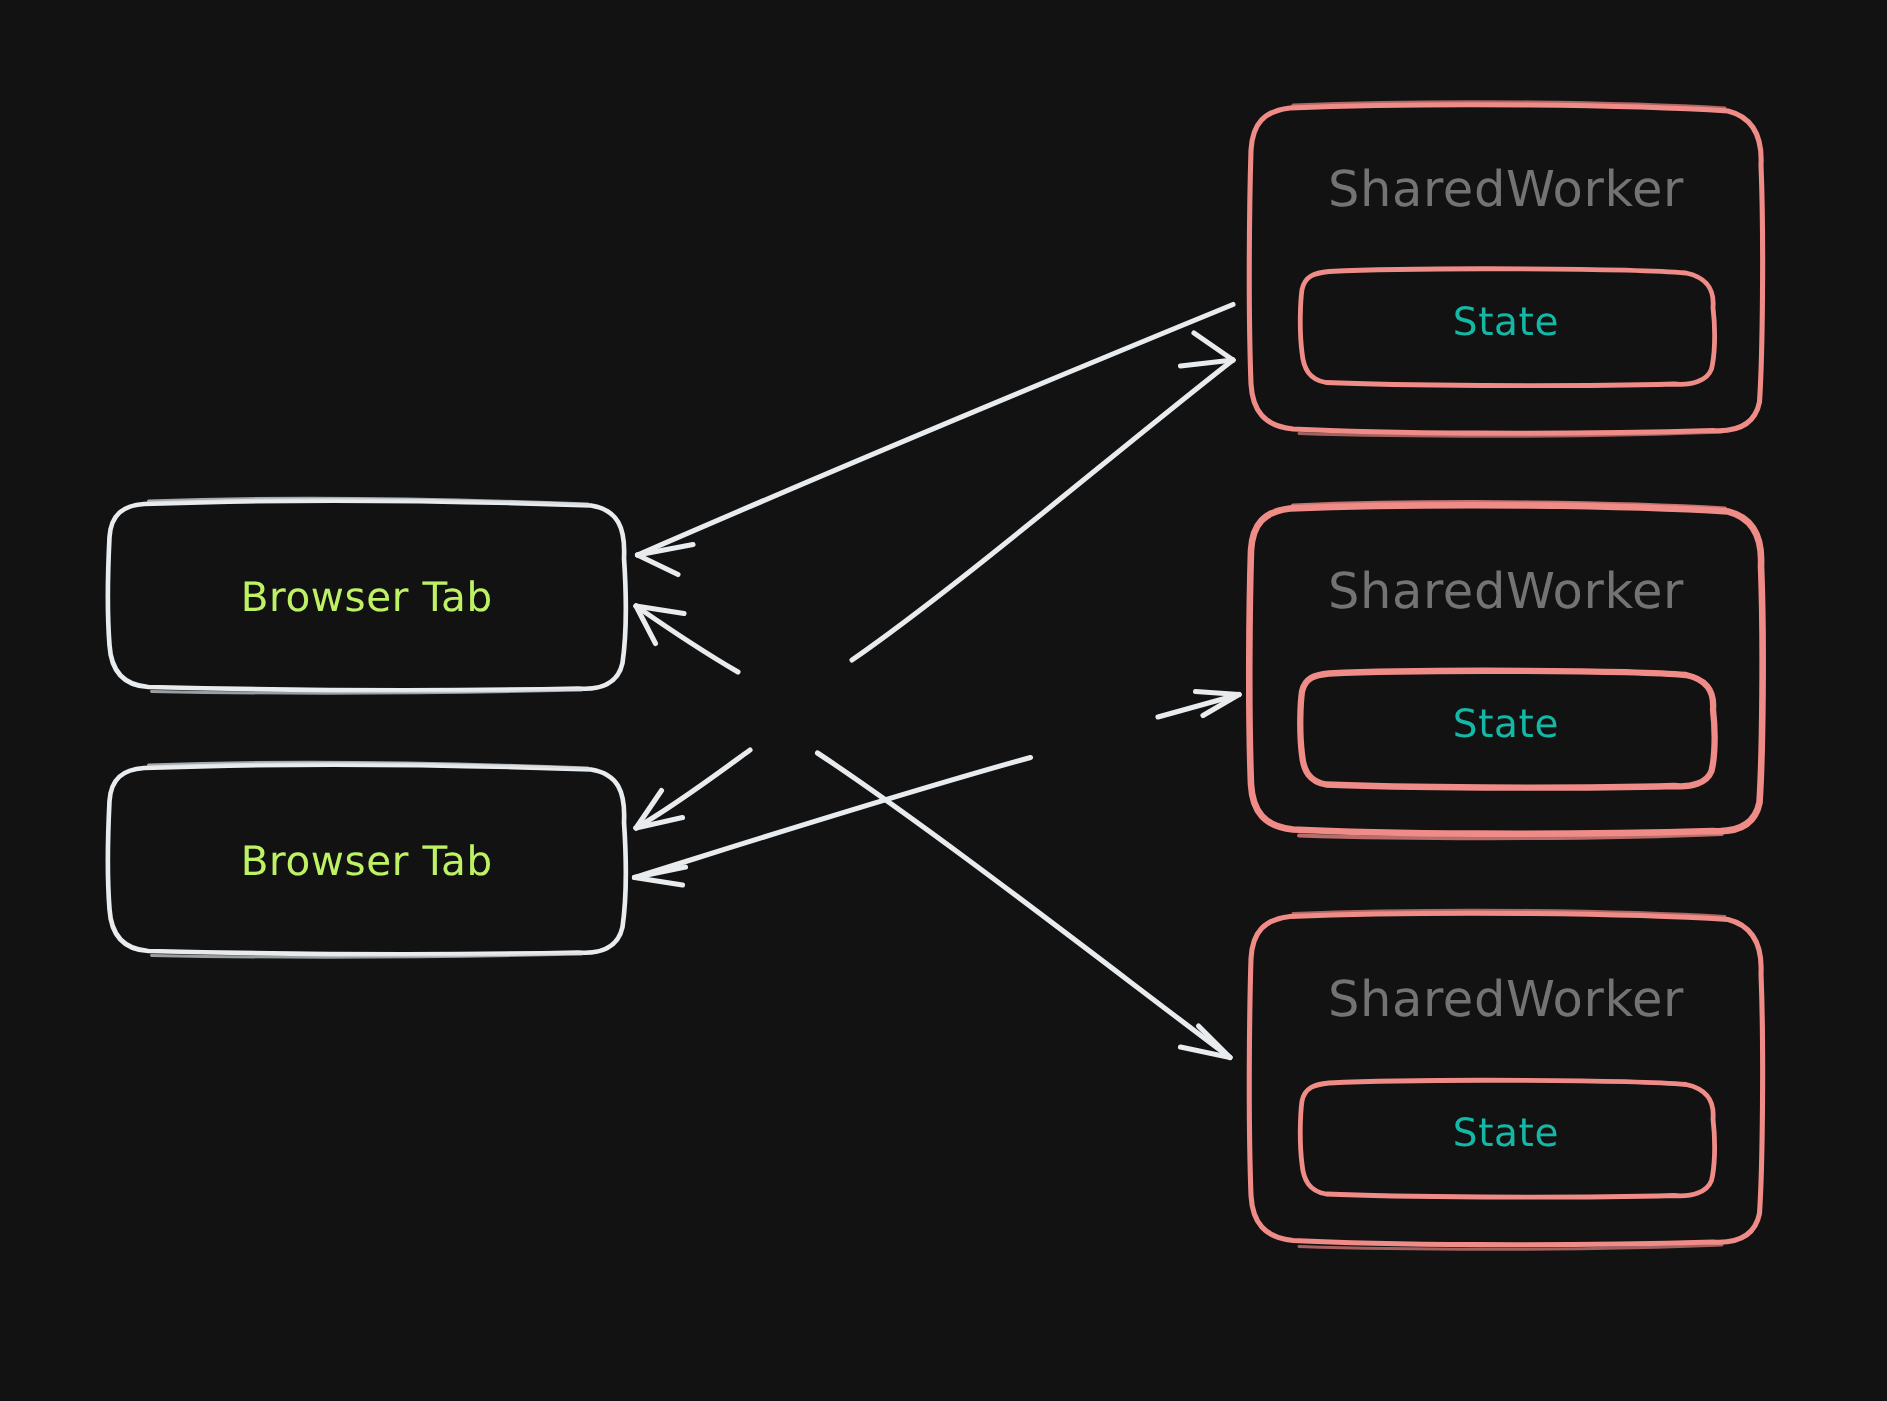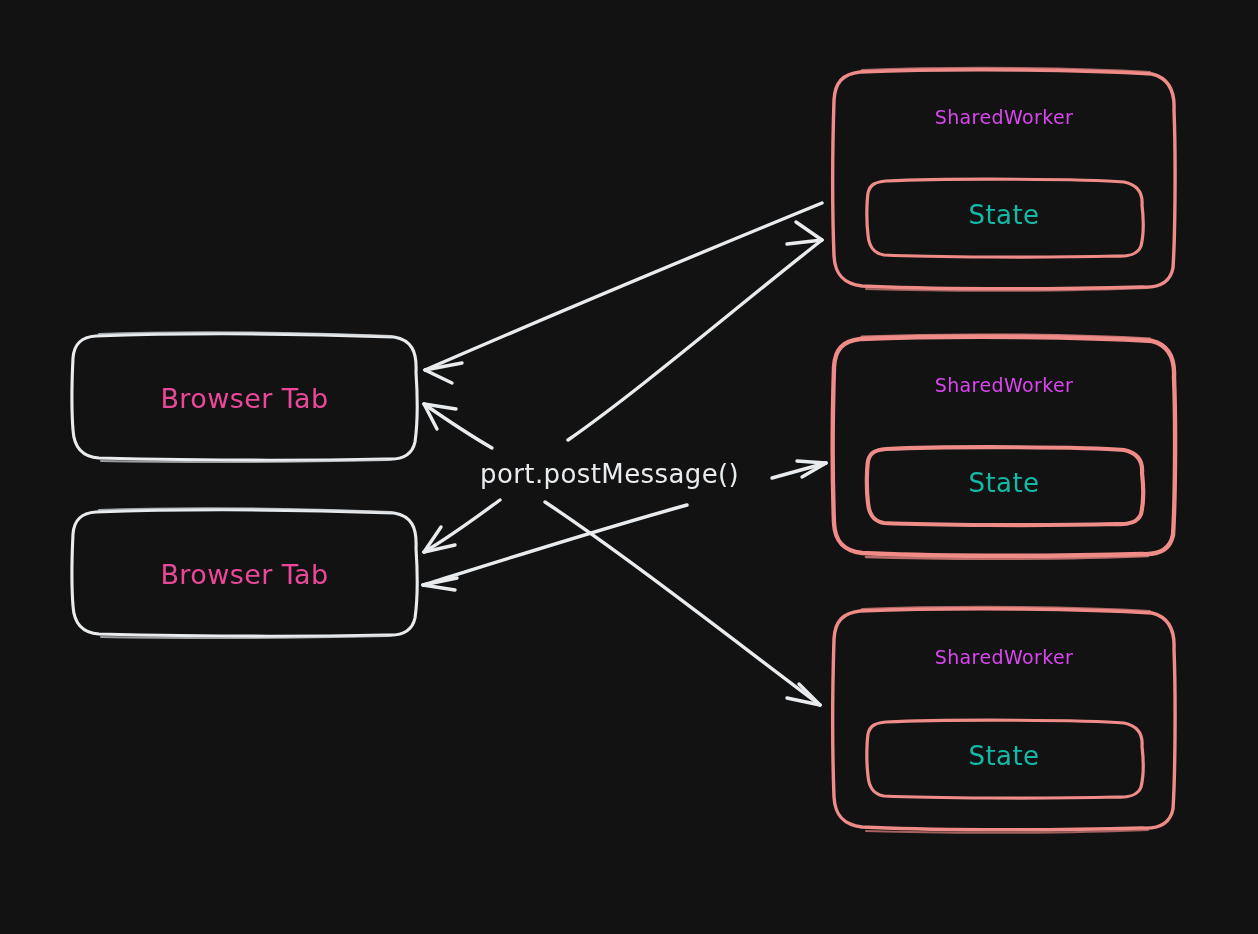--- a/index.html
+++ b/index.html
@@ -30,26 +30,26 @@
   }
   .node-label {
     position: absolute;
     text-align: center;
     font-family: "DejaVu Sans", sans-serif;
     white-space: nowrap;
     pointer-events: none;
     letter-spacing: 0.4px;
   }
   .label-tab {
-    color: #ec4899;
+    color: #bef264;
     font-size: 27px;
   }
   .label-worker {
-    color: #d946ef;
-    font-size: 19px;
+    color: #737373;
+    font-size: 33px;
   }
   .label-state {
     color: #14b8a6;
     font-size: 26px;
   }
   .label-edge {
     color: #e9ecef;
     font-size: 26px;
   }
 </style>
@@ -181,15 +181,14 @@
 
   <div class="node-label label-worker" style="left:832px; top:106px; width:344px;">SharedWorker</div>
   <div class="node-label label-state" style="left:868px; top:200px; width:272px;">State</div>
 
   <div class="node-label label-worker" style="left:832px; top:374px; width:344px;">SharedWorker</div>
   <div class="node-label label-state" style="left:868px; top:468px; width:272px;">State</div>
 
   <div class="node-label label-worker" style="left:832px; top:646px; width:344px;">SharedWorker</div>
   <div class="node-label label-state" style="left:868px; top:741px; width:272px;">State</div>
 
-  <div class="node-label label-edge" style="left:480px; top:459px; text-align:left;">port.postMessage()</div>
 
 </div>
 
 </body></html>

